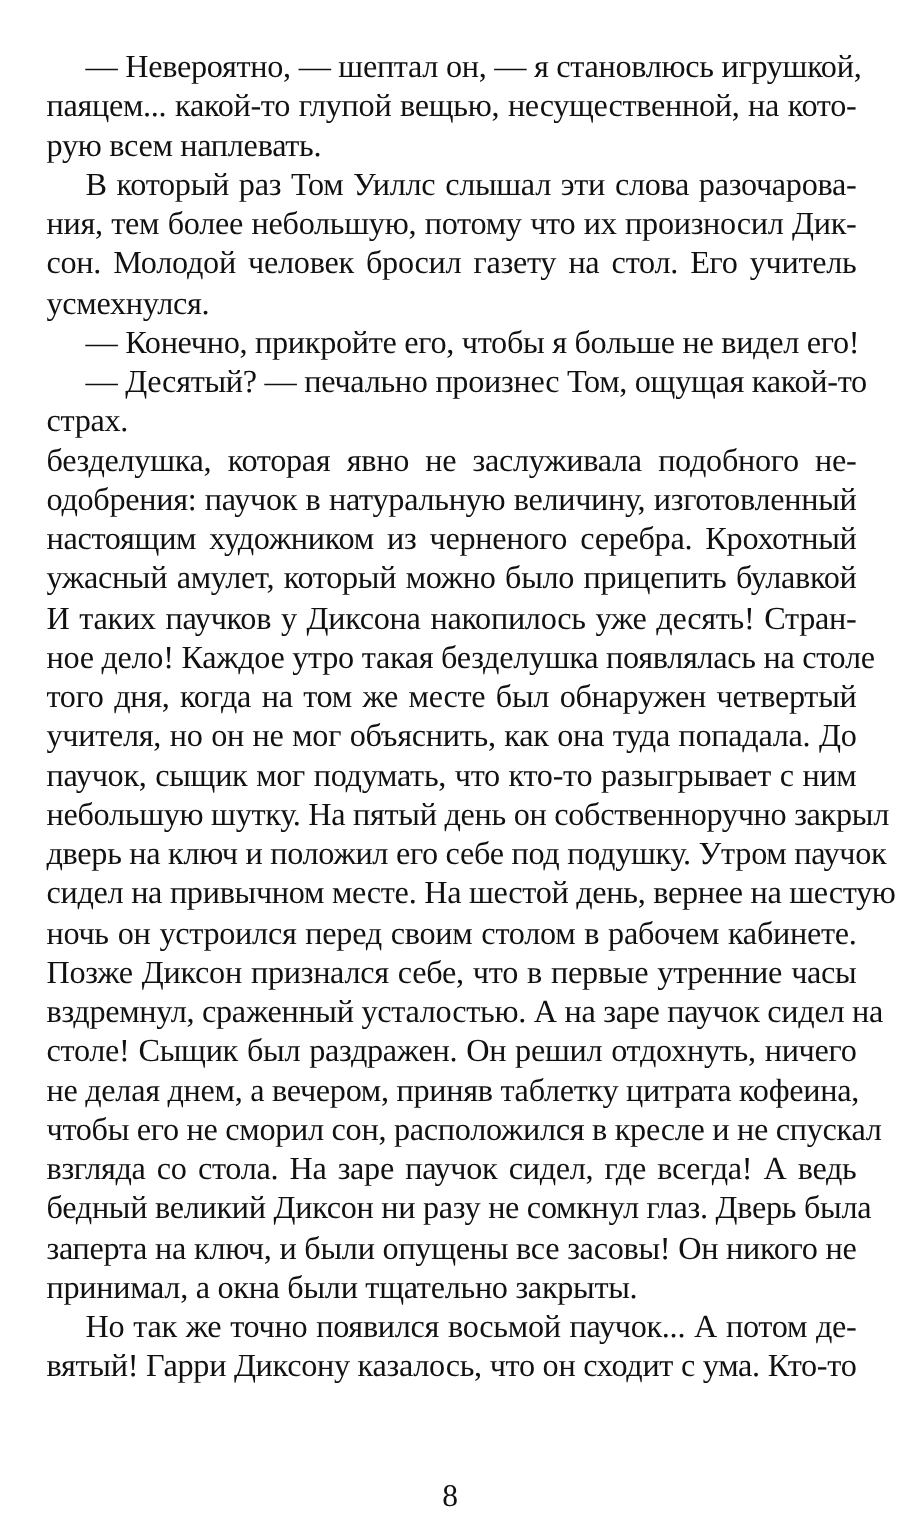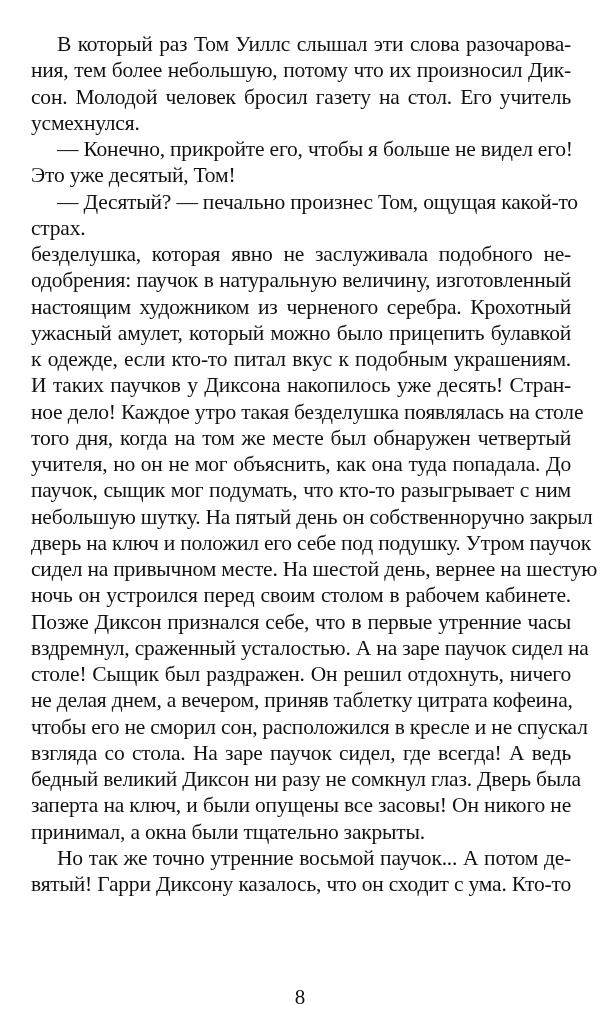--- a/index.html
+++ b/index.html
@@ -51,44 +51,47 @@
     top: 985px;
     text-align: center;
     font-size: 21px;
   }
 </style>
 </head>
 <body>
 
 <div class="page-text">
 
+  <p class="para" style="text-indent:0">
+    <span class="line first">— Невероятно, — шептал он, — я становлюсь игрушкой,</span>
+    <span class="line">паяцем... какой-то глупой вещью, несущественной, на кото-</span>
+    <span class="line last">рую всем наплевать.</span>
+  </p>
 
   <p class="para" style="text-indent:0">
     <span class="line first">В который раз Том Уиллс слышал эти слова разочарова-</span>
     <span class="line">ния, тем более небольшую, потому что их произносил Дик-</span>
     <span class="line">сон. Молодой человек бросил газету на стол. Его учитель</span>
     <span class="line last">усмехнулся.</span>
   </p>
 
   <p class="para" style="text-indent:0">
     <span class="line first">— Конечно, прикройте его, чтобы я больше не видел его!</span>
-    <span class="line last">Это уже десятый, Том!</span>
   </p>
 
   <p class="para" style="text-indent:0">
     <span class="line first">— Десятый? — печально произнес Том, ощущая какой-то</span>
     <span class="line last">страх.</span>
   </p>
 
   <p class="para" style="text-indent:0">
     <span class="line">безделушка, которая явно не заслуживала подобного не-</span>
     <span class="line">одобрения: паучок в натуральную величину, изготовленный</span>
     <span class="line">настоящим художником из черненого серебра. Крохотный</span>
     <span class="line">ужасный амулет, который можно было прицепить булавкой</span>
-    <span class="line">к одежде, если кто-то питал вкус к подобным украшениям.</span>
     <span class="line">И таких паучков у Диксона накопилось уже десять! Стран-</span>
     <span class="line">ное дело! Каждое утро такая безделушка появлялась на столе</span>
     <span class="line">того дня, когда на том же месте был обнаружен четвертый</span>
     <span class="line">учителя, но он не мог объяснить, как она туда попадала. До</span>
     <span class="line">паучок, сыщик мог подумать, что кто-то разыгрывает с ним</span>
     <span class="line">небольшую шутку. На пятый день он собственноручно закрыл</span>
     <span class="line">дверь на ключ и положил его себе под подушку. Утром паучок</span>
     <span class="line">сидел на привычном месте. На шестой день, вернее на шестую</span>
     <span class="line">ночь он устроился перед своим столом в рабочем кабинете.</span>
     <span class="line">Позже Диксон признался себе, что в первые утренние часы</span>
@@ -96,18 +99,18 @@
     <span class="line">столе! Сыщик был раздражен. Он решил отдохнуть, ничего</span>
     <span class="line">не делая днем, а вечером, приняв таблетку цитрата кофеина,</span>
     <span class="line">чтобы его не сморил сон, расположился в кресле и не спускал</span>
     <span class="line">взгляда со стола. На заре паучок сидел, где всегда! А ведь</span>
     <span class="line">бедный великий Диксон ни разу не сомкнул глаз. Дверь была</span>
     <span class="line">заперта на ключ, и были опущены все засовы! Он никого не</span>
     <span class="line last">принимал, а окна были тщательно закрыты.</span>
   </p>
 
   <p class="para" style="text-indent:0">
-    <span class="line first">Но так же точно утренние восьмой паучок... А потом де-</span>
+    <span class="line first">Но так же точно появился восьмой паучок... А потом де-</span>
     <span class="line">вятый! Гарри Диксону казалось, что он сходит с ума. Кто-то</span>
   </p>
 </div>
 
 <div class="page-number">8</div>
 
 </body></html>

